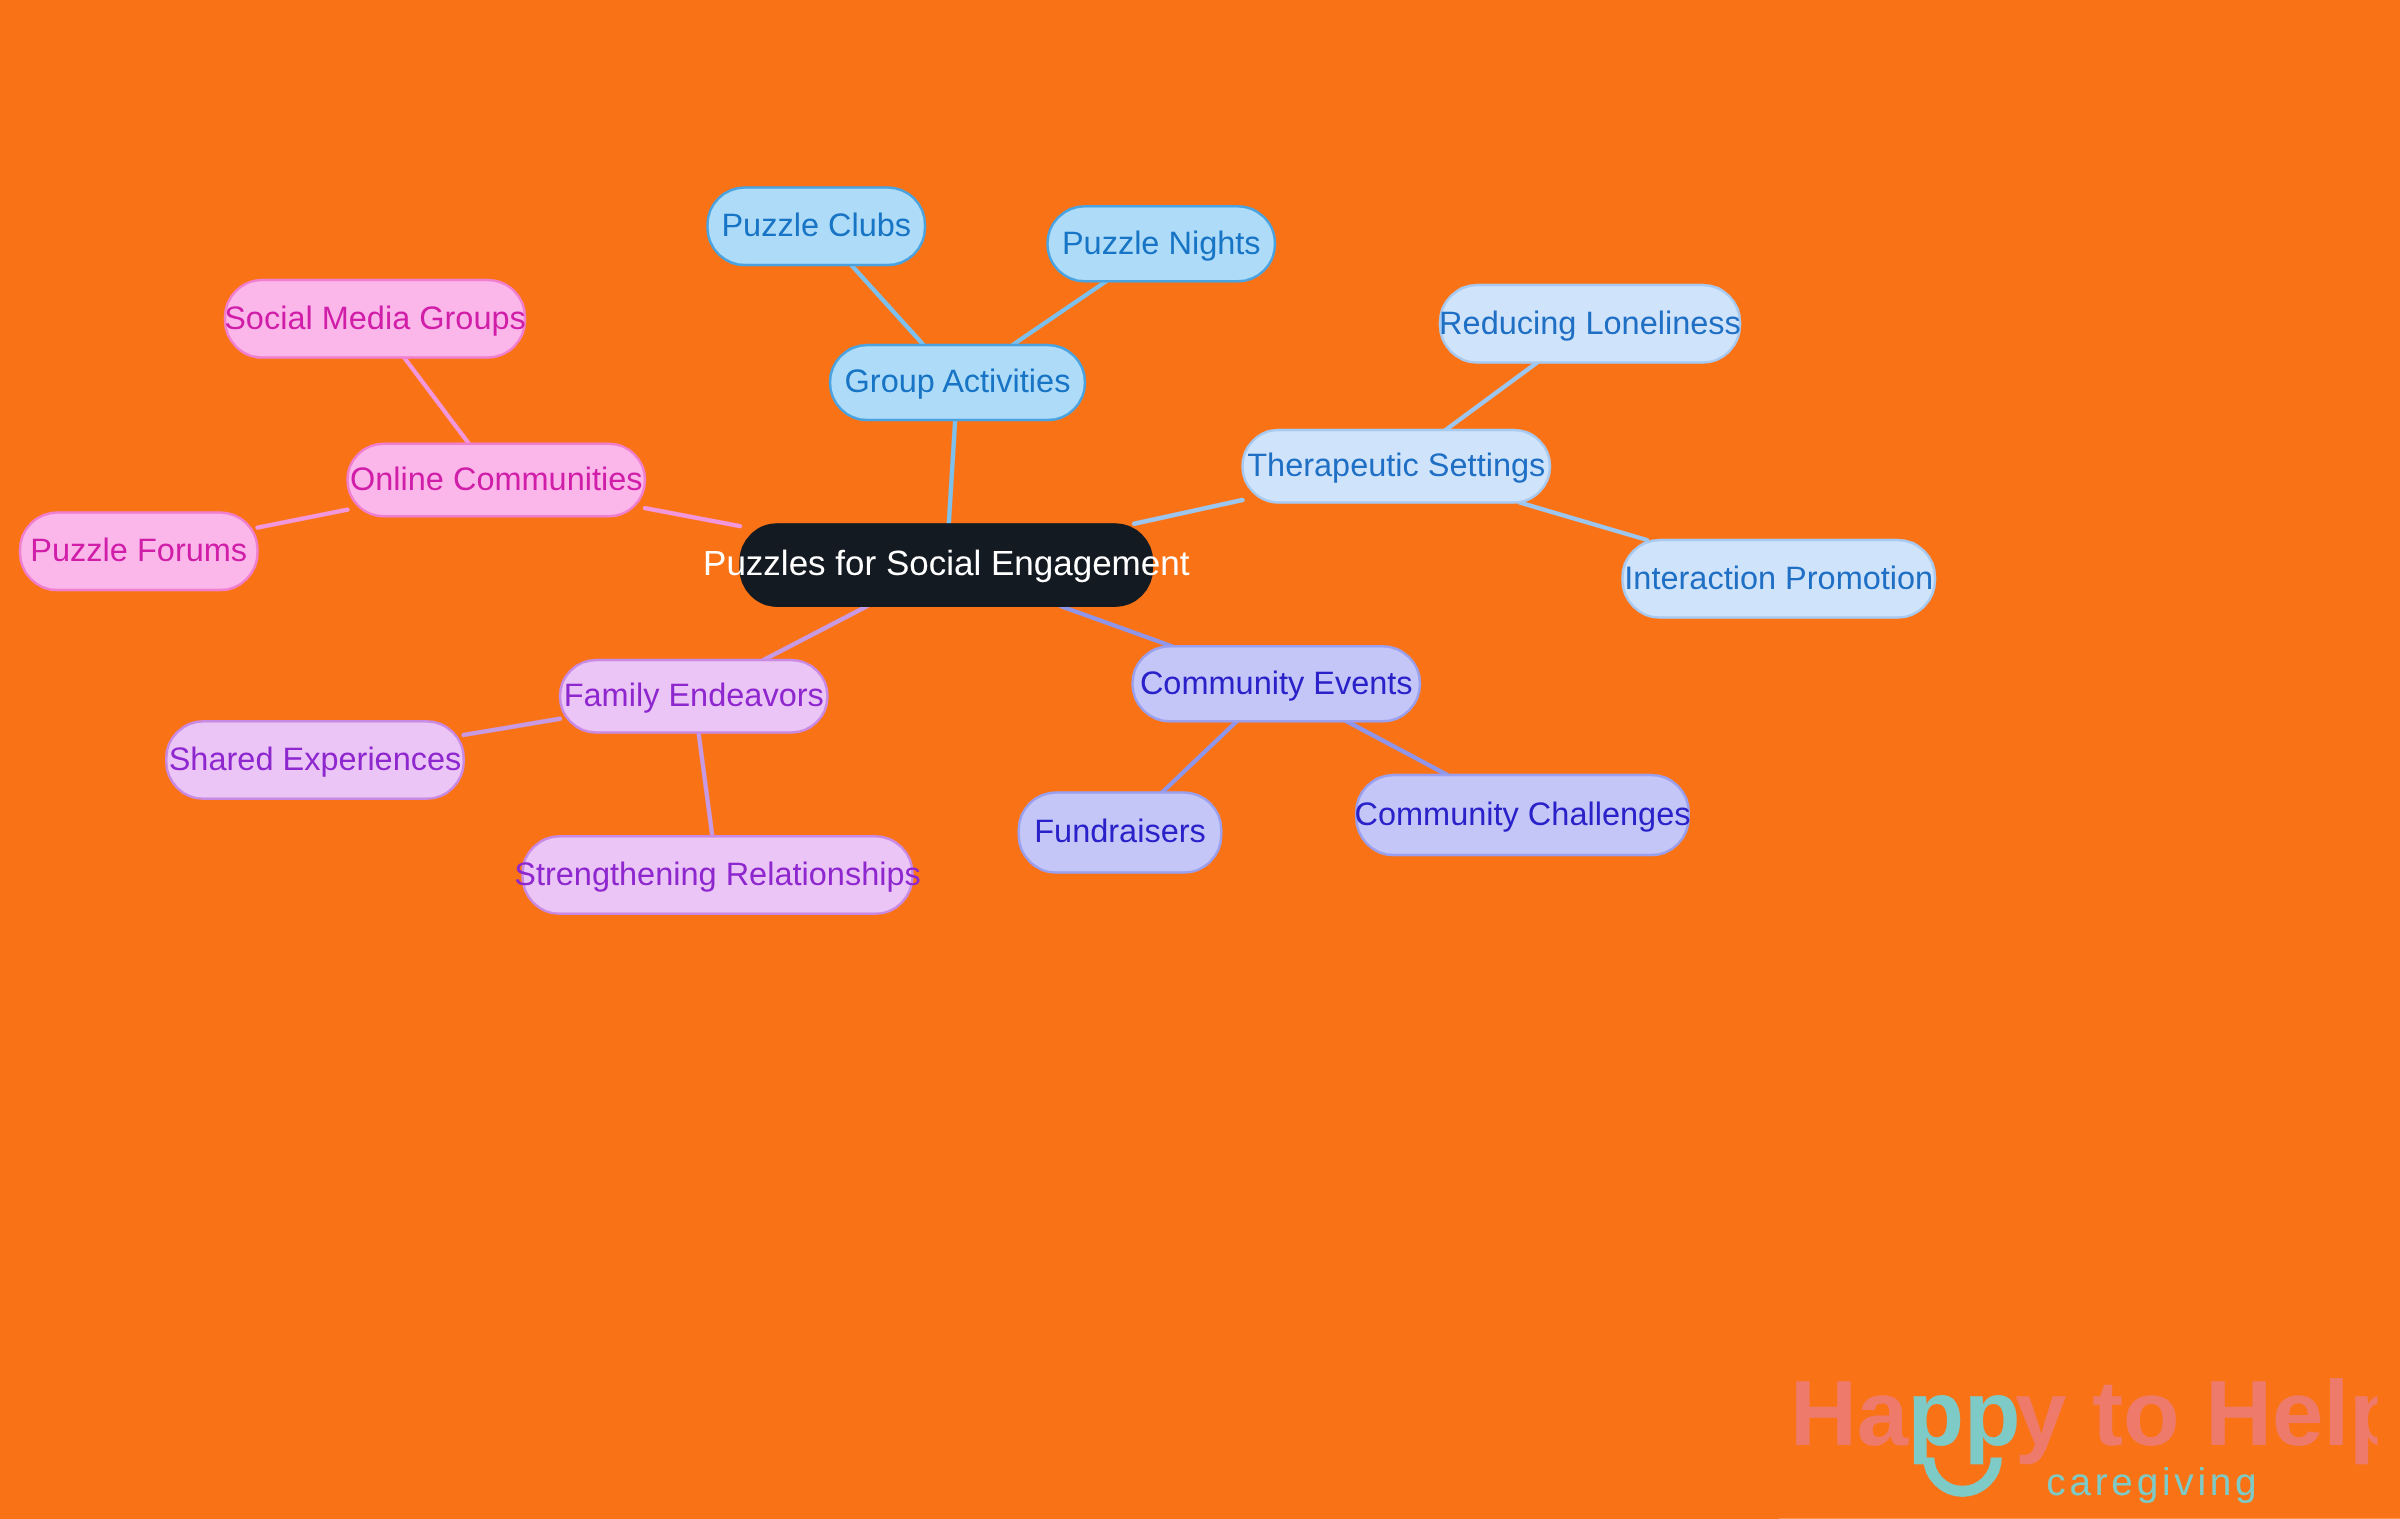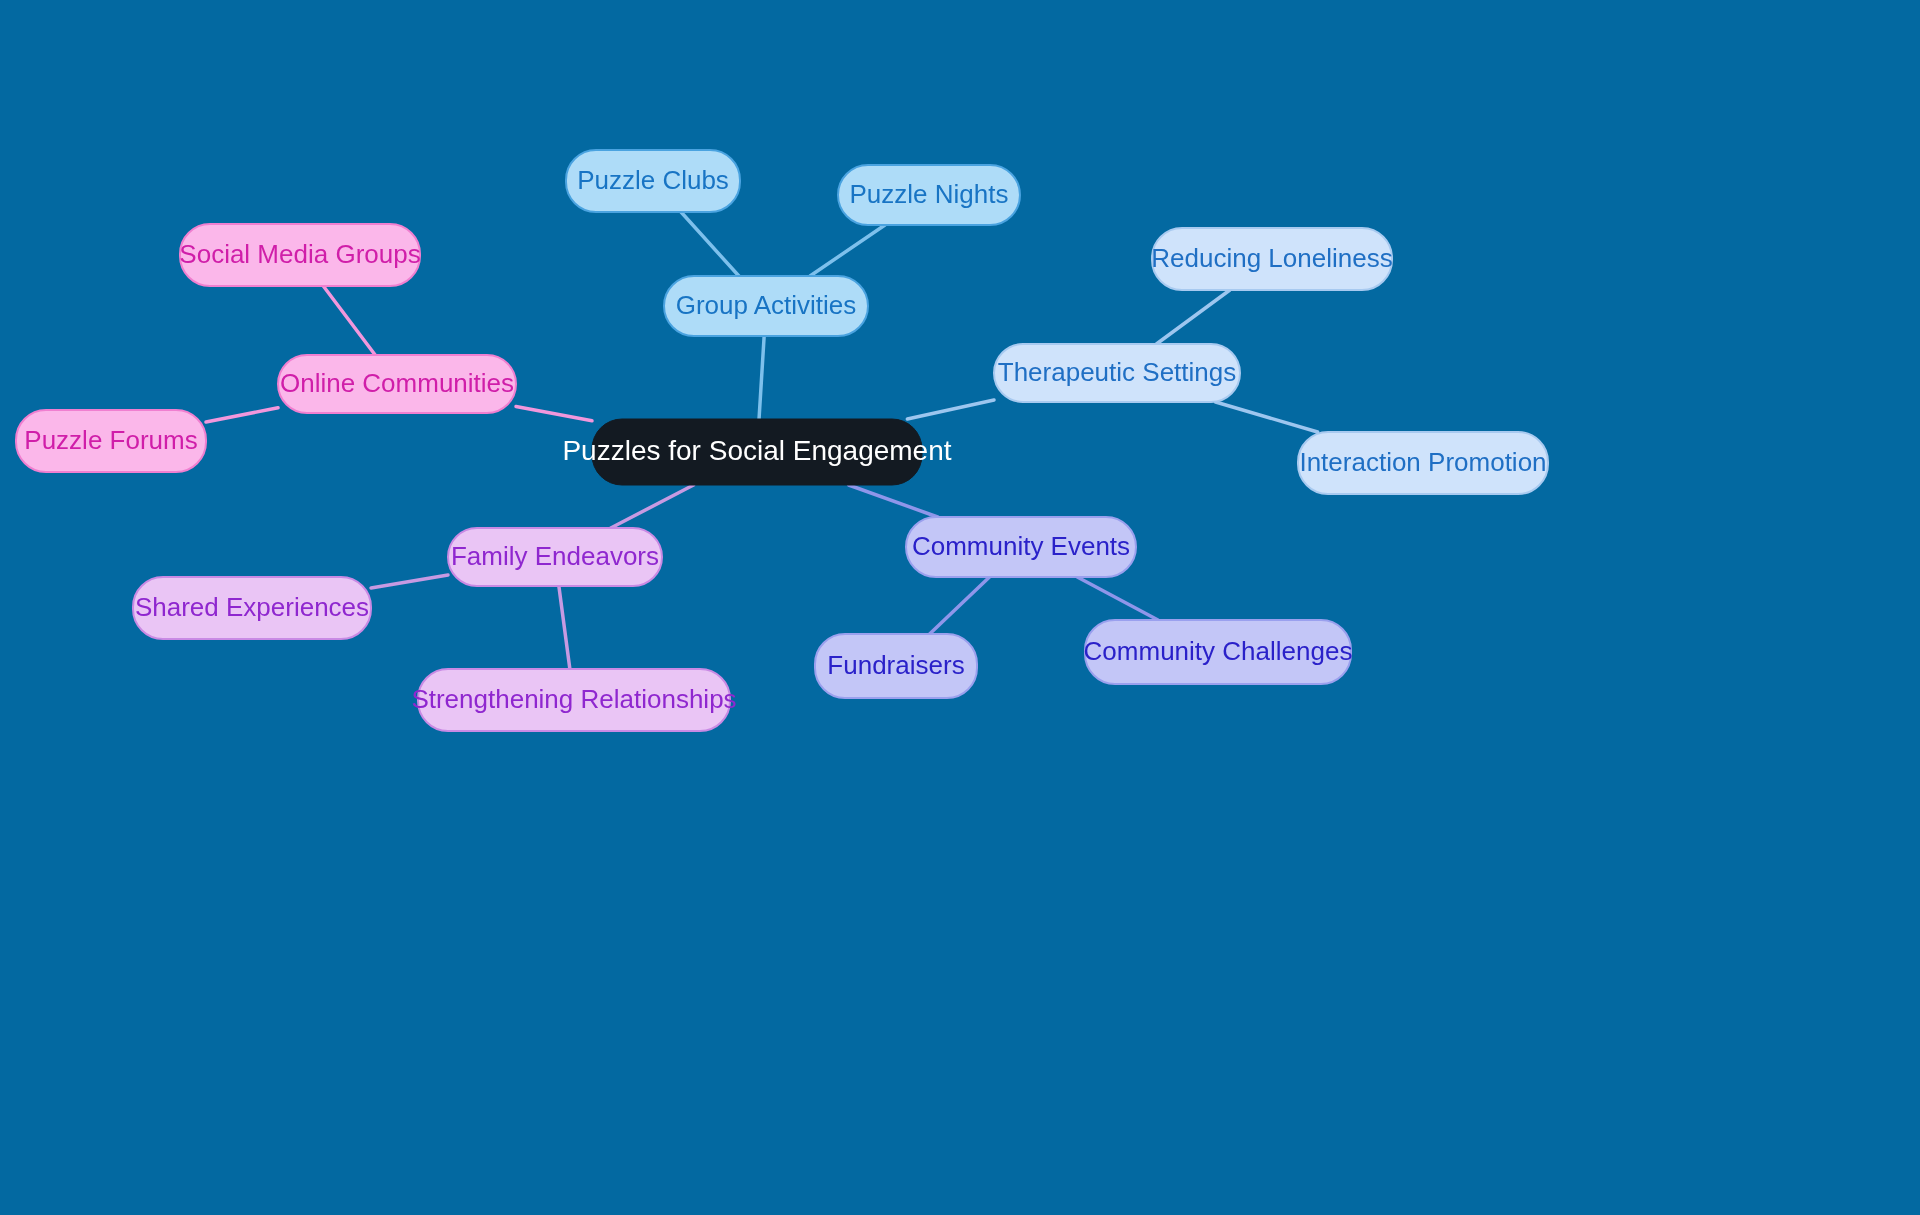--- a/index.html
+++ b/index.html
@@ -10,21 +10,21 @@
   body {
     width: 1920px;
     height: 1215px;
     overflow: hidden;
     font-family: "Liberation Sans", sans-serif;
   }
   #canvas {
     position: relative;
     width: 1920px;
     height: 1215px;
-    background: #0369a1;
+    background: #f97316;
   }
   svg#mindmap {
     position: absolute;
     left: 0;
     top: 0;
     width: 1920px;
     height: 1215px;
     display: block;
   }
   .node-label {
@@ -149,14 +149,23 @@
           <rect x="906" y="517" width="230" height="60" rx="30" ry="30" fill="#c3c6f7" stroke="#9aa0ee" stroke-width="2"></rect>
           <text class="node-label branch-label" x="1021" y="548" fill="#2a21c9">Community Events</text>
         </g>
         <g>
           <rect x="592" y="419" width="330" height="66" rx="30" ry="30" fill="#131A22" stroke="#131A22" stroke-width="1"></rect>
           <text class="node-label root-label" x="757" y="453" fill="#ffffff">Puzzles for Social Engagement</text>
         </g>
       </g>
   </svg>
 
+  <div id="logo">
+    <svg viewBox="0 0 470 112">
+      <text class="logo-word" x="0" y="62" fill="#ee7a6b">Ha</text>
+      <text class="logo-word" x="94" y="62" fill="#7ecac6">pp</text>
+      <text class="logo-word" x="180" y="62" fill="#ee7a6b">y to Help</text>
+      <path id="logo-smile" d="M 111 72 A 27 27 0 0 0 165 72" fill="none" stroke-width="9" stroke-linecap="butt" stroke="#7ecac6"></path>
+      <text class="logo-sub" x="205" y="102" fill="#7ecac6">caregiving</text>
+    </svg>
+  </div>
 
 </div>
 
 </body></html>

